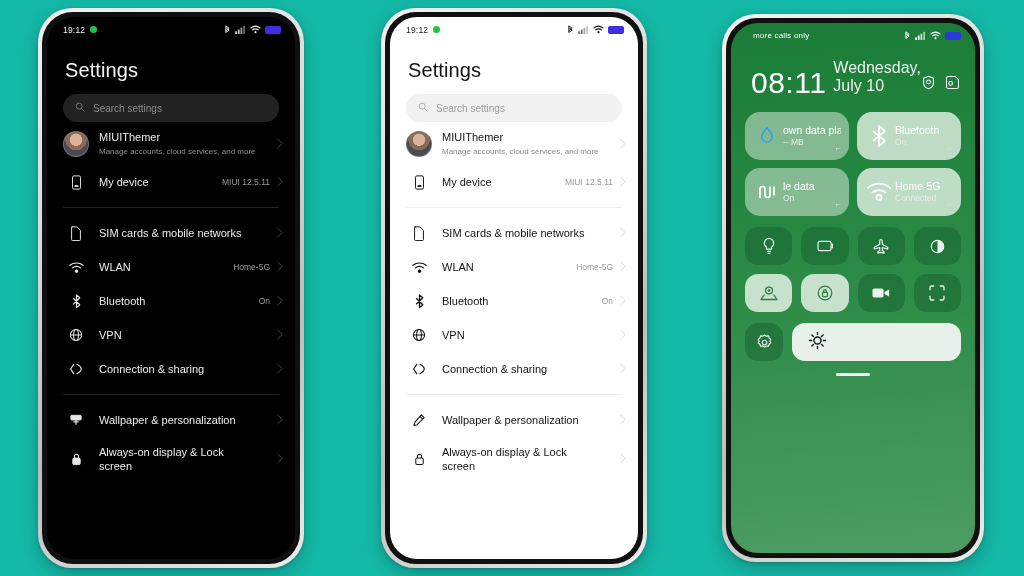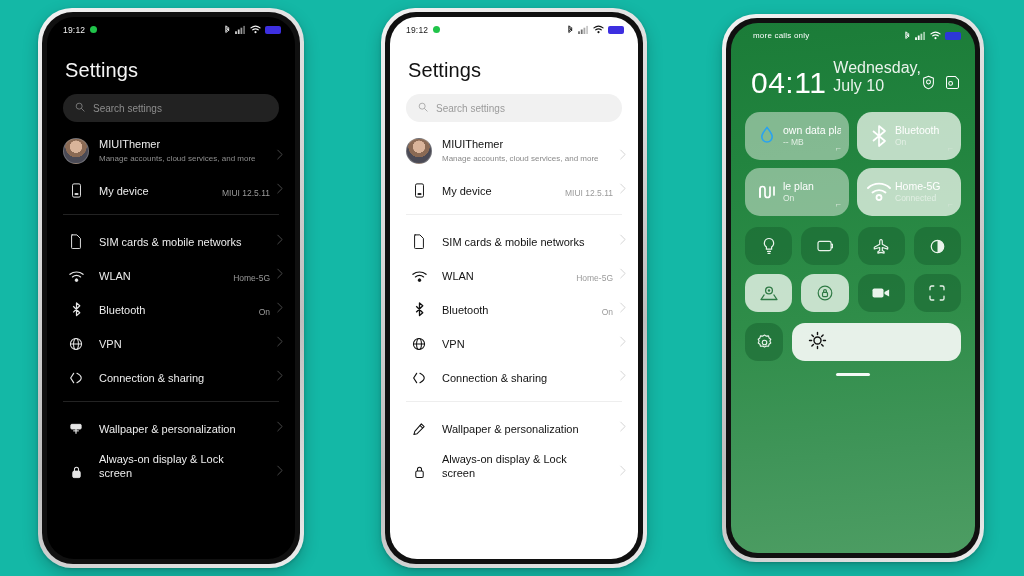--- a/index.html
+++ b/index.html
@@ -61,30 +61,30 @@
   
   .settings-body { padding: 0 0 0 0; height: calc(100% - 22px); overflow: hidden; }
   .page-title {
     font-size: 20px; font-weight: 400; letter-spacing: .1px;
     padding: 20px 0 12px 18px;
   }
   .dark .page-title { color: #f5f5f5; }
   .light .page-title { color: #111111; }
 
   .searchbar {
-    margin: 0 16px 7px 16px; height: 28px; border-radius: 14px;
+    margin: 0 16px 0 16px; height: 28px; border-radius: 14px;
     display: flex; align-items: center; gap: 8px; padding: 0 12px;
     font-size: 10px;
   }
   .dark .searchbar { background:#222222; color:#8d8d8d; }
   .light .searchbar { background:#f1f1f1; color:#9b9b9b; }
   .searchbar .mag { flex: 0 0 auto; opacity:.85; }
 
   .row {
-    display: flex; align-items: flex-end; gap: 0;
+    display: flex; align-items: center; gap: 0;
     padding: 8px 12px 8px 18px;
     min-height: 34px;
   }
   .row .ico { width: 22px; flex: 0 0 22px; display:flex; align-items:center; justify-content:center; }
   .row .txt { flex: 1 1 auto; padding-left: 12px; }
   .row .lbl { font-size: 11px; line-height: 14px; }
   .row .sub { font-size: 8px; line-height: 11px; margin-top: 2px; }
   .row .val { font-size: 8.5px; padding-right: 6px; white-space: nowrap; }
   .row .chev { flex: 0 0 auto; opacity: .55; }
   .dark .row .lbl { color: #ededed; }
@@ -572,21 +572,21 @@
                 </svg>
               </span>
             <span class="batt"></span>
           </div>
         </div>
 
         <div class="cc">
 
           <div class="clockrow">
             <div class="clockleft">
-              <span class="clock">04:11</span>
+              <span class="clock">08:11</span>
               <span class="datetxt">Wednesday, July 10</span>
             </div>
             <div class="clockicons">
               <span><svg width="15" height="15" viewBox="0 0 16 16">
                     <path d="M8 1.4l5.2 2v5.1c0 3-2.2 5.3-5.2 6.1-3-.8-5.2-3.1-5.2-6.1V3.4z" fill="none" stroke="#ffffff" stroke-width="1.1"></path>
                     <circle cx="8" cy="7.4" r="2.1" fill="none" stroke="#ffffff" stroke-width="1.1"></circle>
                   </svg></span>
               <span><svg width="15" height="15" viewBox="0 0 16 16">
                     <path d="M11 1.6H3.4a1.8 1.8 0 00-1.8 1.8v9.2a1.8 1.8 0 001.8 1.8h9.2a1.8 1.8 0 001.8-1.8V5z" fill="none" stroke="#ffffff" stroke-width="1.1"></path>
                     <circle cx="6" cy="9" r="2" fill="none" stroke="#ffffff" stroke-width="1.1"></circle>
@@ -623,21 +623,21 @@
             </div>
 
             <div class="bigtile dim">
               <span class="ticon">
                   <svg width="22" height="22" viewBox="0 0 22 22">
                     <path d="M4 16V8a2.5 2.5 0 015 0v6a2.5 2.5 0 005 0V6" fill="none" stroke="#ffffff" stroke-width="1.7" stroke-linecap="round"></path>
                     <path d="M4 8v8M18 6v8" fill="none" stroke="#ffffff" stroke-width="1.7" stroke-linecap="round"></path>
                   </svg>
                 </span>
               <div class="tt">
-                <div class="tname">le plan</div>
+                <div class="tname">le data</div>
                 <div class="tstate">On</div>
               </div>
               <span class="tarrow">⌐</span>
             </div>
 
             <div class="bigtile">
               <span class="ticon">
                   <svg width="26" height="22" viewBox="0 0 26 22">
                     <path d="M2 7a16 16 0 0122 0" stroke="#ffffff" stroke-width="1.9" fill="none" stroke-linecap="round"></path>
                     <path d="M6.5 11.5a10 10 0 0113 0" stroke="#ffffff" stroke-width="1.9" fill="none" stroke-linecap="round"></path>

